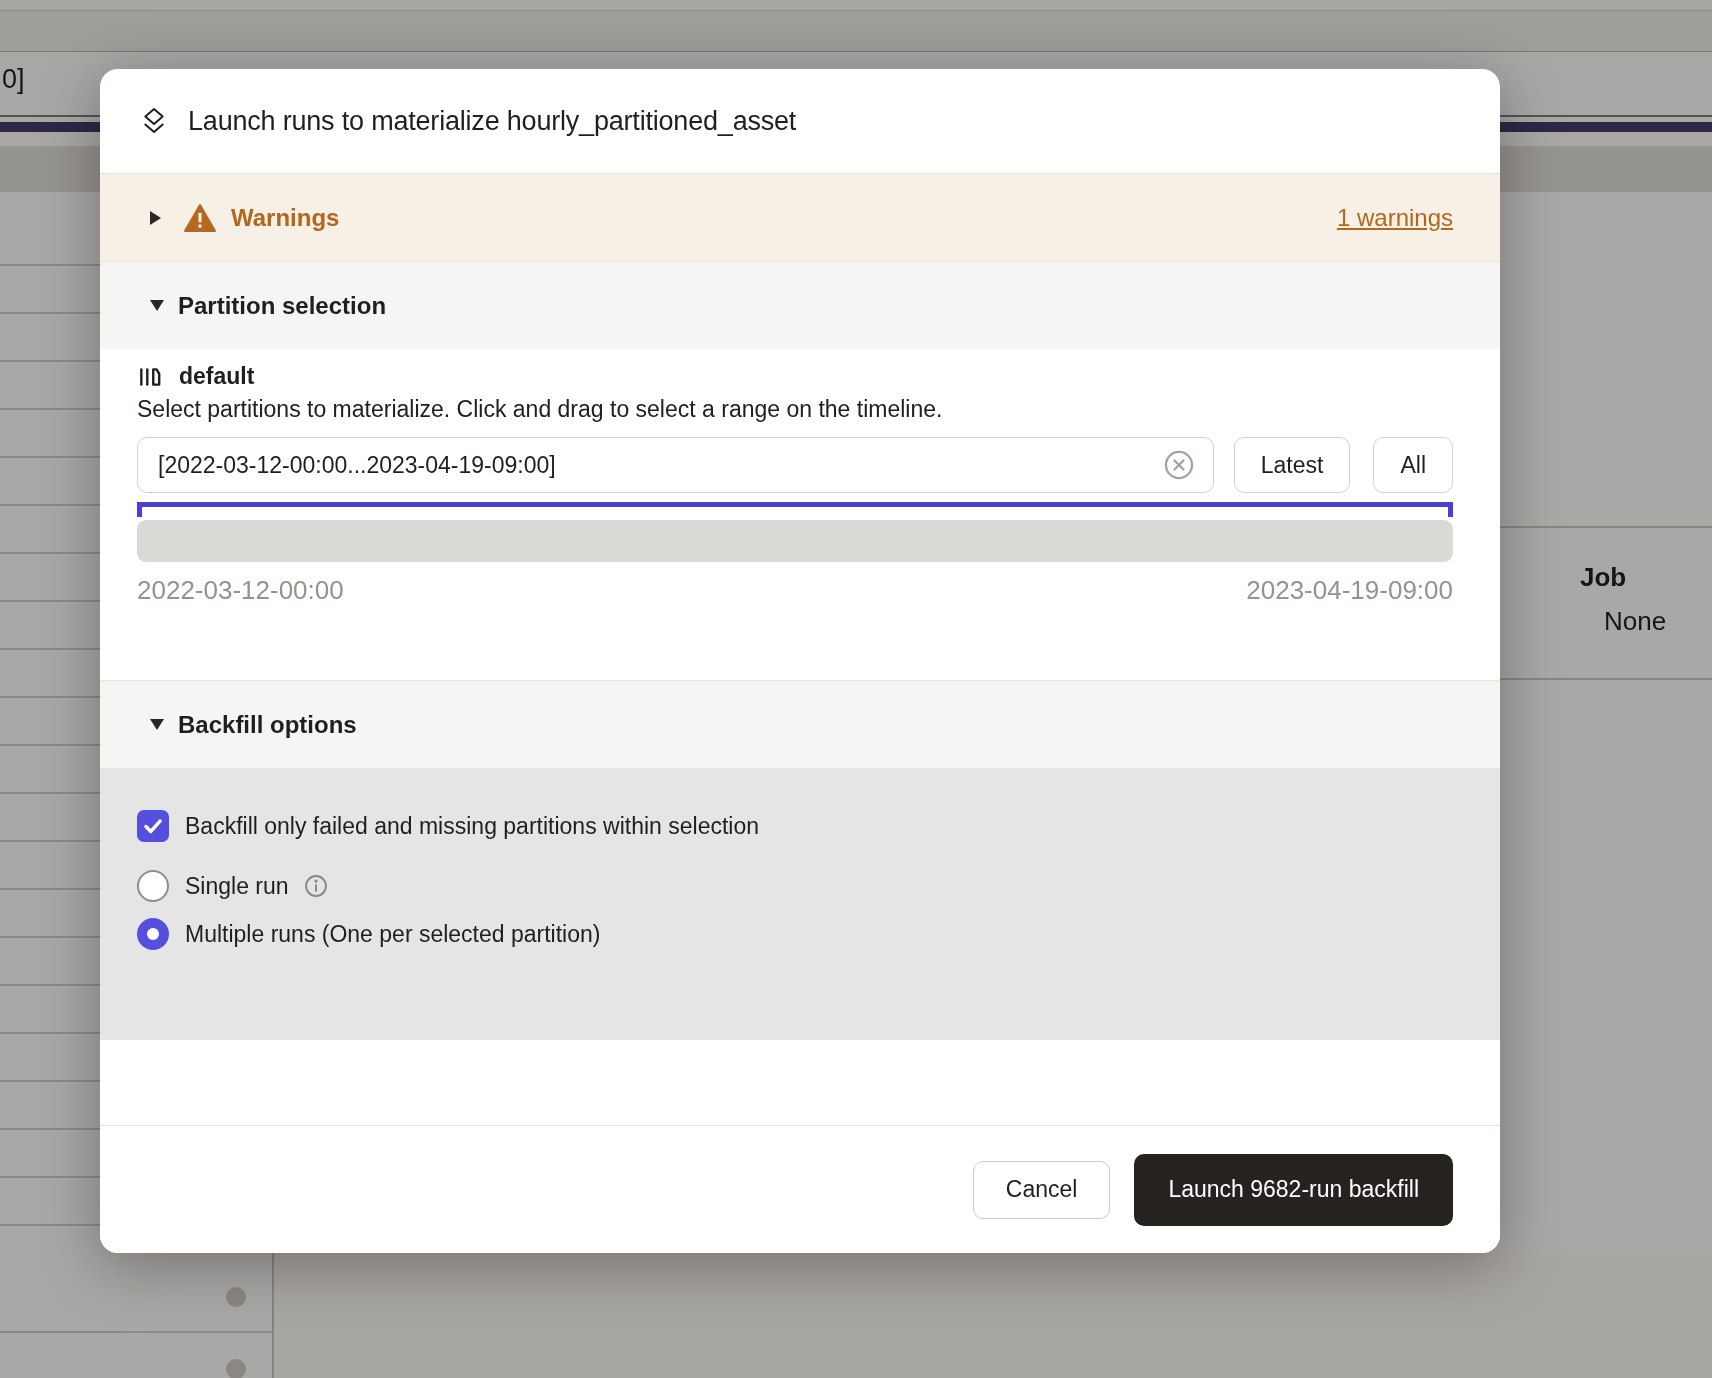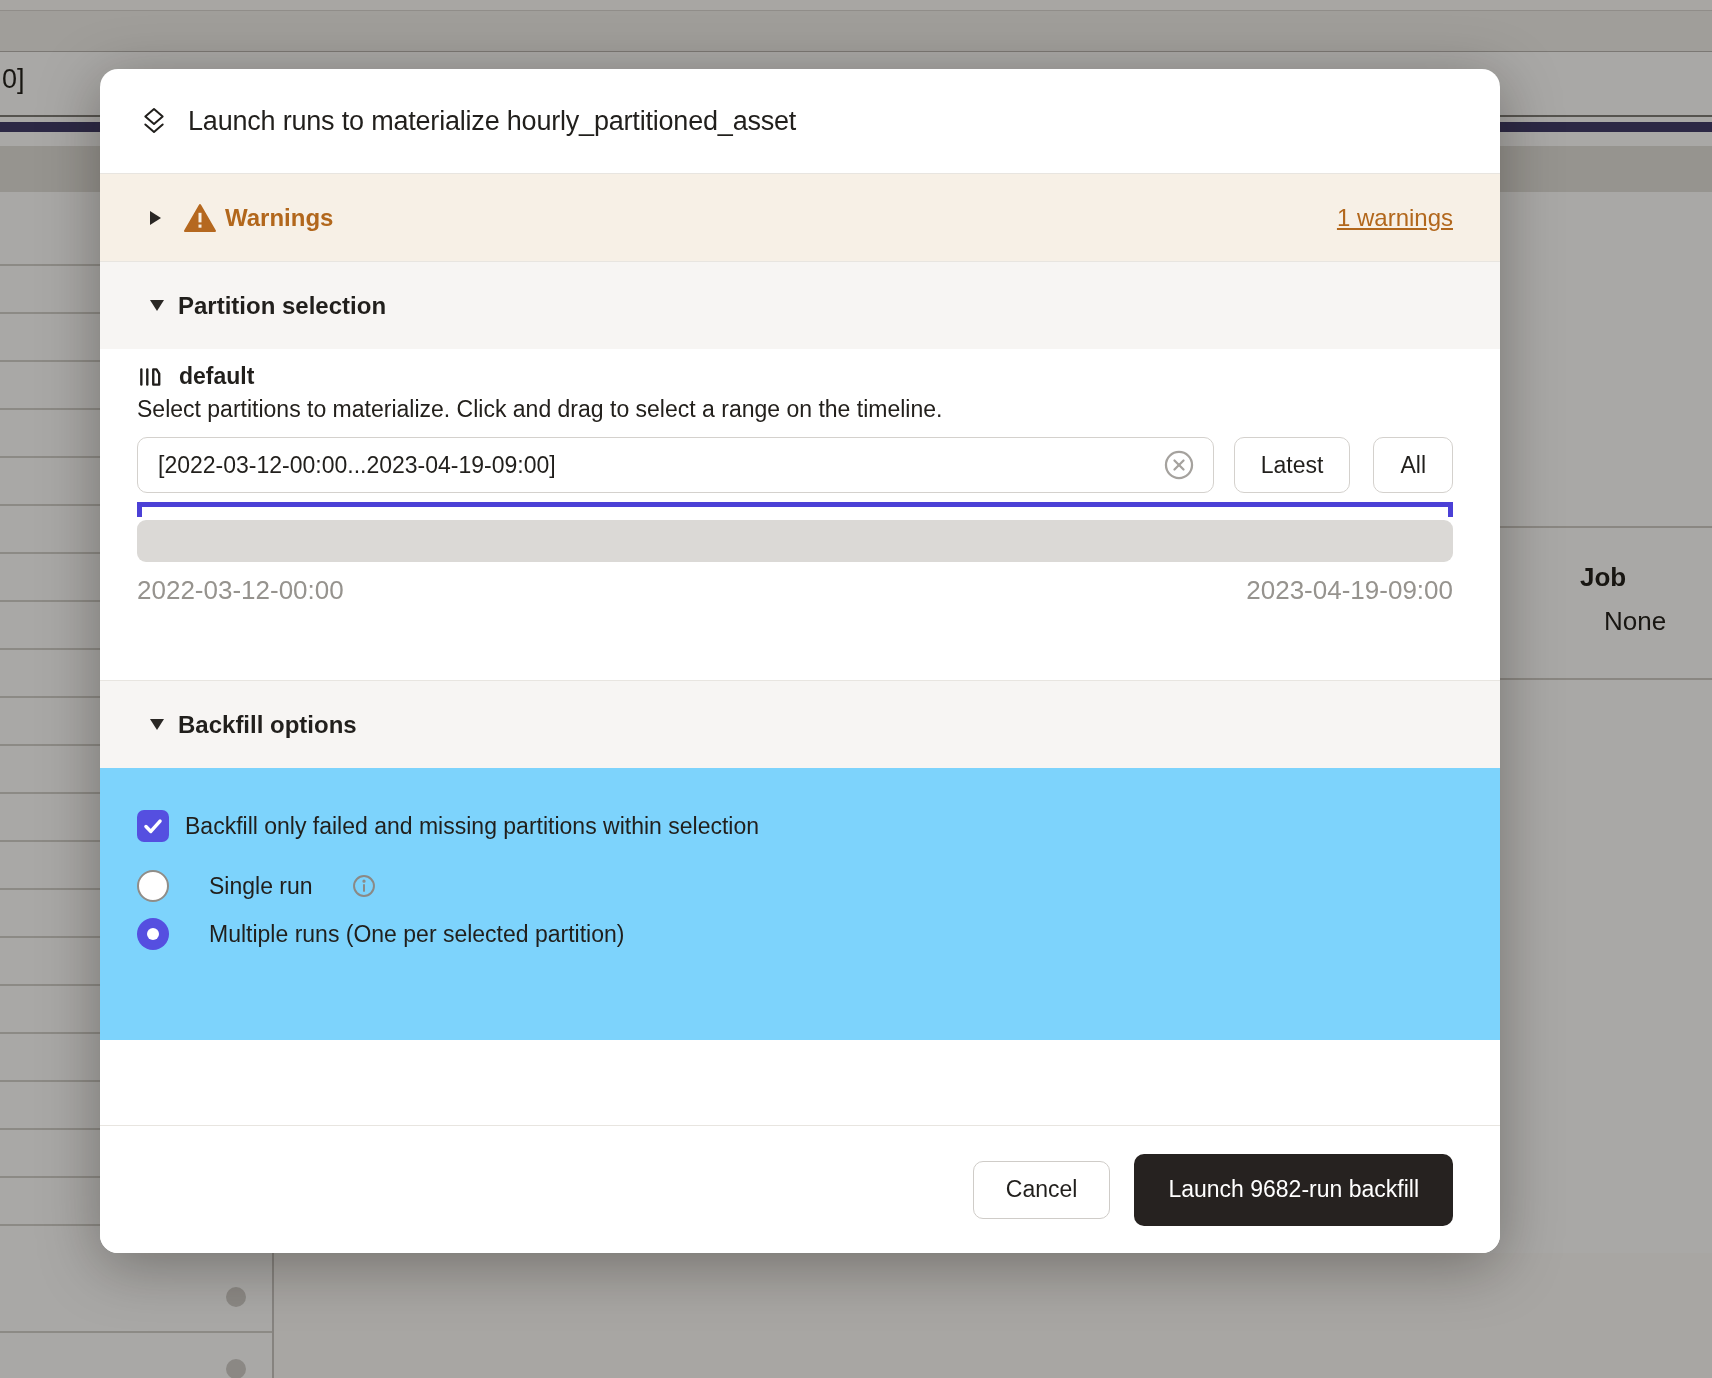--- a/index.html
+++ b/index.html
@@ -53,21 +53,21 @@
     display:flex; align-items:center; height:88px; flex:0 0 88px;
     padding:0 47px 0 50px; border-top:1px solid #e8e5e0; cursor:pointer;
   }
   .warnings-row { background:#f7f0e6; }
   .section-row  { background:#f7f5f3; }
   .tri-right { width:0; height:0; border-left:11px solid #2a2724;
                border-top:7px solid transparent; border-bottom:7px solid transparent; }
   .tri-down  { width:0; height:0; border-top:11px solid #2a2724;
                border-left:7px solid transparent; border-right:7px solid transparent; }
   .warn-tri-icon { width:34px; height:30px; margin-left:22px; }
-  .warnings-label { margin-left:8px; font-size:24px; font-weight:600; color:#b2671c; }
+  .warnings-label { margin-left:14px; font-size:24px; font-weight:600; color:#b2671c; }
   .warnings-count { margin-left:auto; font-size:24px; color:#b2671c;text-decoration:underline; }
   .section-label { margin-left:14px; font-size:24px; font-weight:700; color:#211f1c; }
   .section-count { margin-left:auto; font-size:23px; color:#211f1c; }
 
   .partition-content { flex:0 0 331px; height:331px; background:#fff; padding:14px 47px 0 37px; }
   .dim-row { display:flex; align-items:center; margin-bottom:6px; }
   .dim-icon { width:26px; height:26px; margin-right:16px; }
   .dim-name { font-size:23px; font-weight:700; color:#211f1c; }
   .dim-desc { font-size:23px; color:#23201c; margin-bottom:14px; }
 
@@ -87,27 +87,27 @@
   }
   .btn-latest { margin-left:20px; }
   .btn-all { margin-left:23px; }
 
   .sel-bracket { height:15px; border-top:5px solid #4b40d6; border-left:5px solid #4b40d6;
                  border-right:5px solid #4b40d6; margin-top:0; }
   .timeline-bar { height:42px; background:#dbd9d6; border-radius:9px; margin-top:3px; cursor:pointer; }
   .timeline-labels { display:flex; justify-content:space-between; margin-top:13px;
                      font-size:26px; color:#96938e; }
 
-  .backfill-content { flex:0 0 272px; height:272px; background:#7dd3fc; padding:42px 47px 0 37px; }
+  .backfill-content { flex:0 0 272px; height:272px; background:#e5e5e5; padding:42px 47px 0 37px; }
   .check-row { display:flex; align-items:center; margin-bottom:28px; cursor:pointer; }
   .checkbox { width:32px; height:32px; border-radius:7px; background:#554fe0;
               display:flex; align-items:center; justify-content:center; flex:0 0 auto; }
   .check-label { margin-left:16px; font-size:23px; color:#211f1c; }
   .launch-as { font-size:23px; font-weight:700; margin-bottom:10px; }
-  .radio-row { display:flex; align-items:center; height:32px; margin-bottom:16px; cursor:pointer;gap:24px; }
+  .radio-row { display:flex; align-items:center; height:32px; margin-bottom:16px; cursor:pointer; }
   .radio { width:32px; height:32px; border-radius:50%; flex:0 0 auto; }
   .radio.unsel { border:2.5px solid #908d88; background:#fff; }
   .radio.sel { background:#554fe0; display:flex; align-items:center; justify-content:center; }
   .radio.sel::after { content:""; width:12px; height:12px; border-radius:50%; background:#fff; }
   .radio-label { margin-left:16px; font-size:23px; color:#211f1c; }
   .info-icon { width:26px; height:26px; margin-left:14px; cursor:pointer; }
 
   .modal-footer { margin-top:auto; flex:0 0 128px; border-top:1px solid #e8e5e0;
                   display:flex; align-items:center; justify-content:flex-end;
                   padding-right:47px; gap:24px; background:#fff; }

